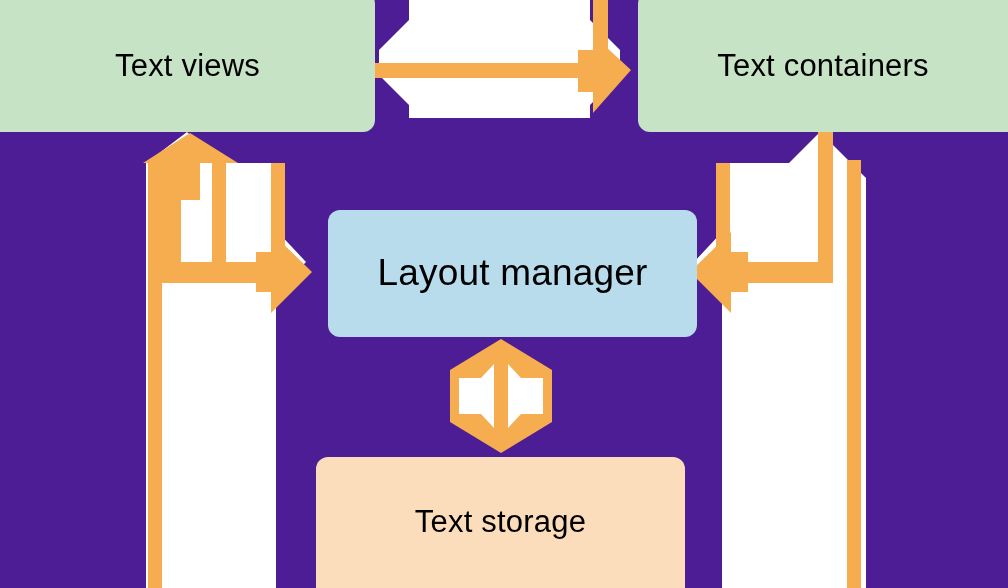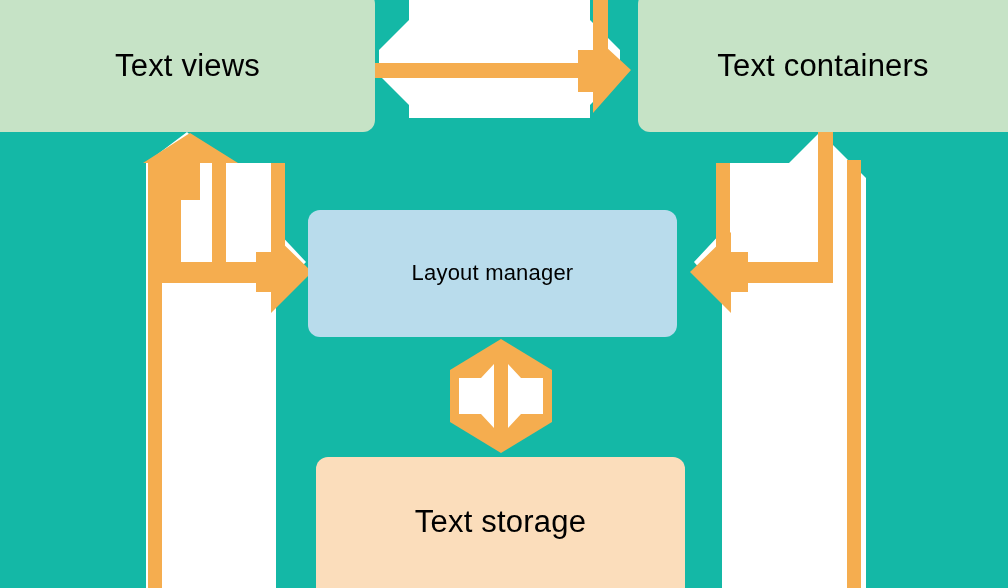--- a/index.html
+++ b/index.html
@@ -4,21 +4,21 @@
 <style>
   html, body {
     margin: 0;
     padding: 0;
     background: #7f7f7f;
   }
   #stage {
     position: relative;
     width: 1008px;
     height: 588px;
-    background: #14b8a6;
+    background: #4c1d95;
     overflow: hidden;
     font-family: "Liberation Sans", sans-serif;
   }
   #wiring {
     position: absolute;
     left: 0;
     top: 0;
     width: 1008px;
     height: 588px;
   }
@@ -58,26 +58,26 @@
     top: -8px;
     width: 384px;
     height: 140px;
     background: #c6e3c6;
     font-size: 31px;
   }
   #node-text-containers .node-label { padding-right: 14px; padding-top: 8px; }
 
   
   #node-layout-manager {
-    left: 308px;
+    left: 328px;
     top: 210px;
     width: 369px;
     height: 127px;
     background: #b9dcec;
-    font-size: 22px;
+    font-size: 37px;
   }
 
   
   #node-text-storage {
     left: 316px;
     top: 457px;
     width: 369px;
     height: 143px;
     background: #fbddbb;
     font-size: 31px;

